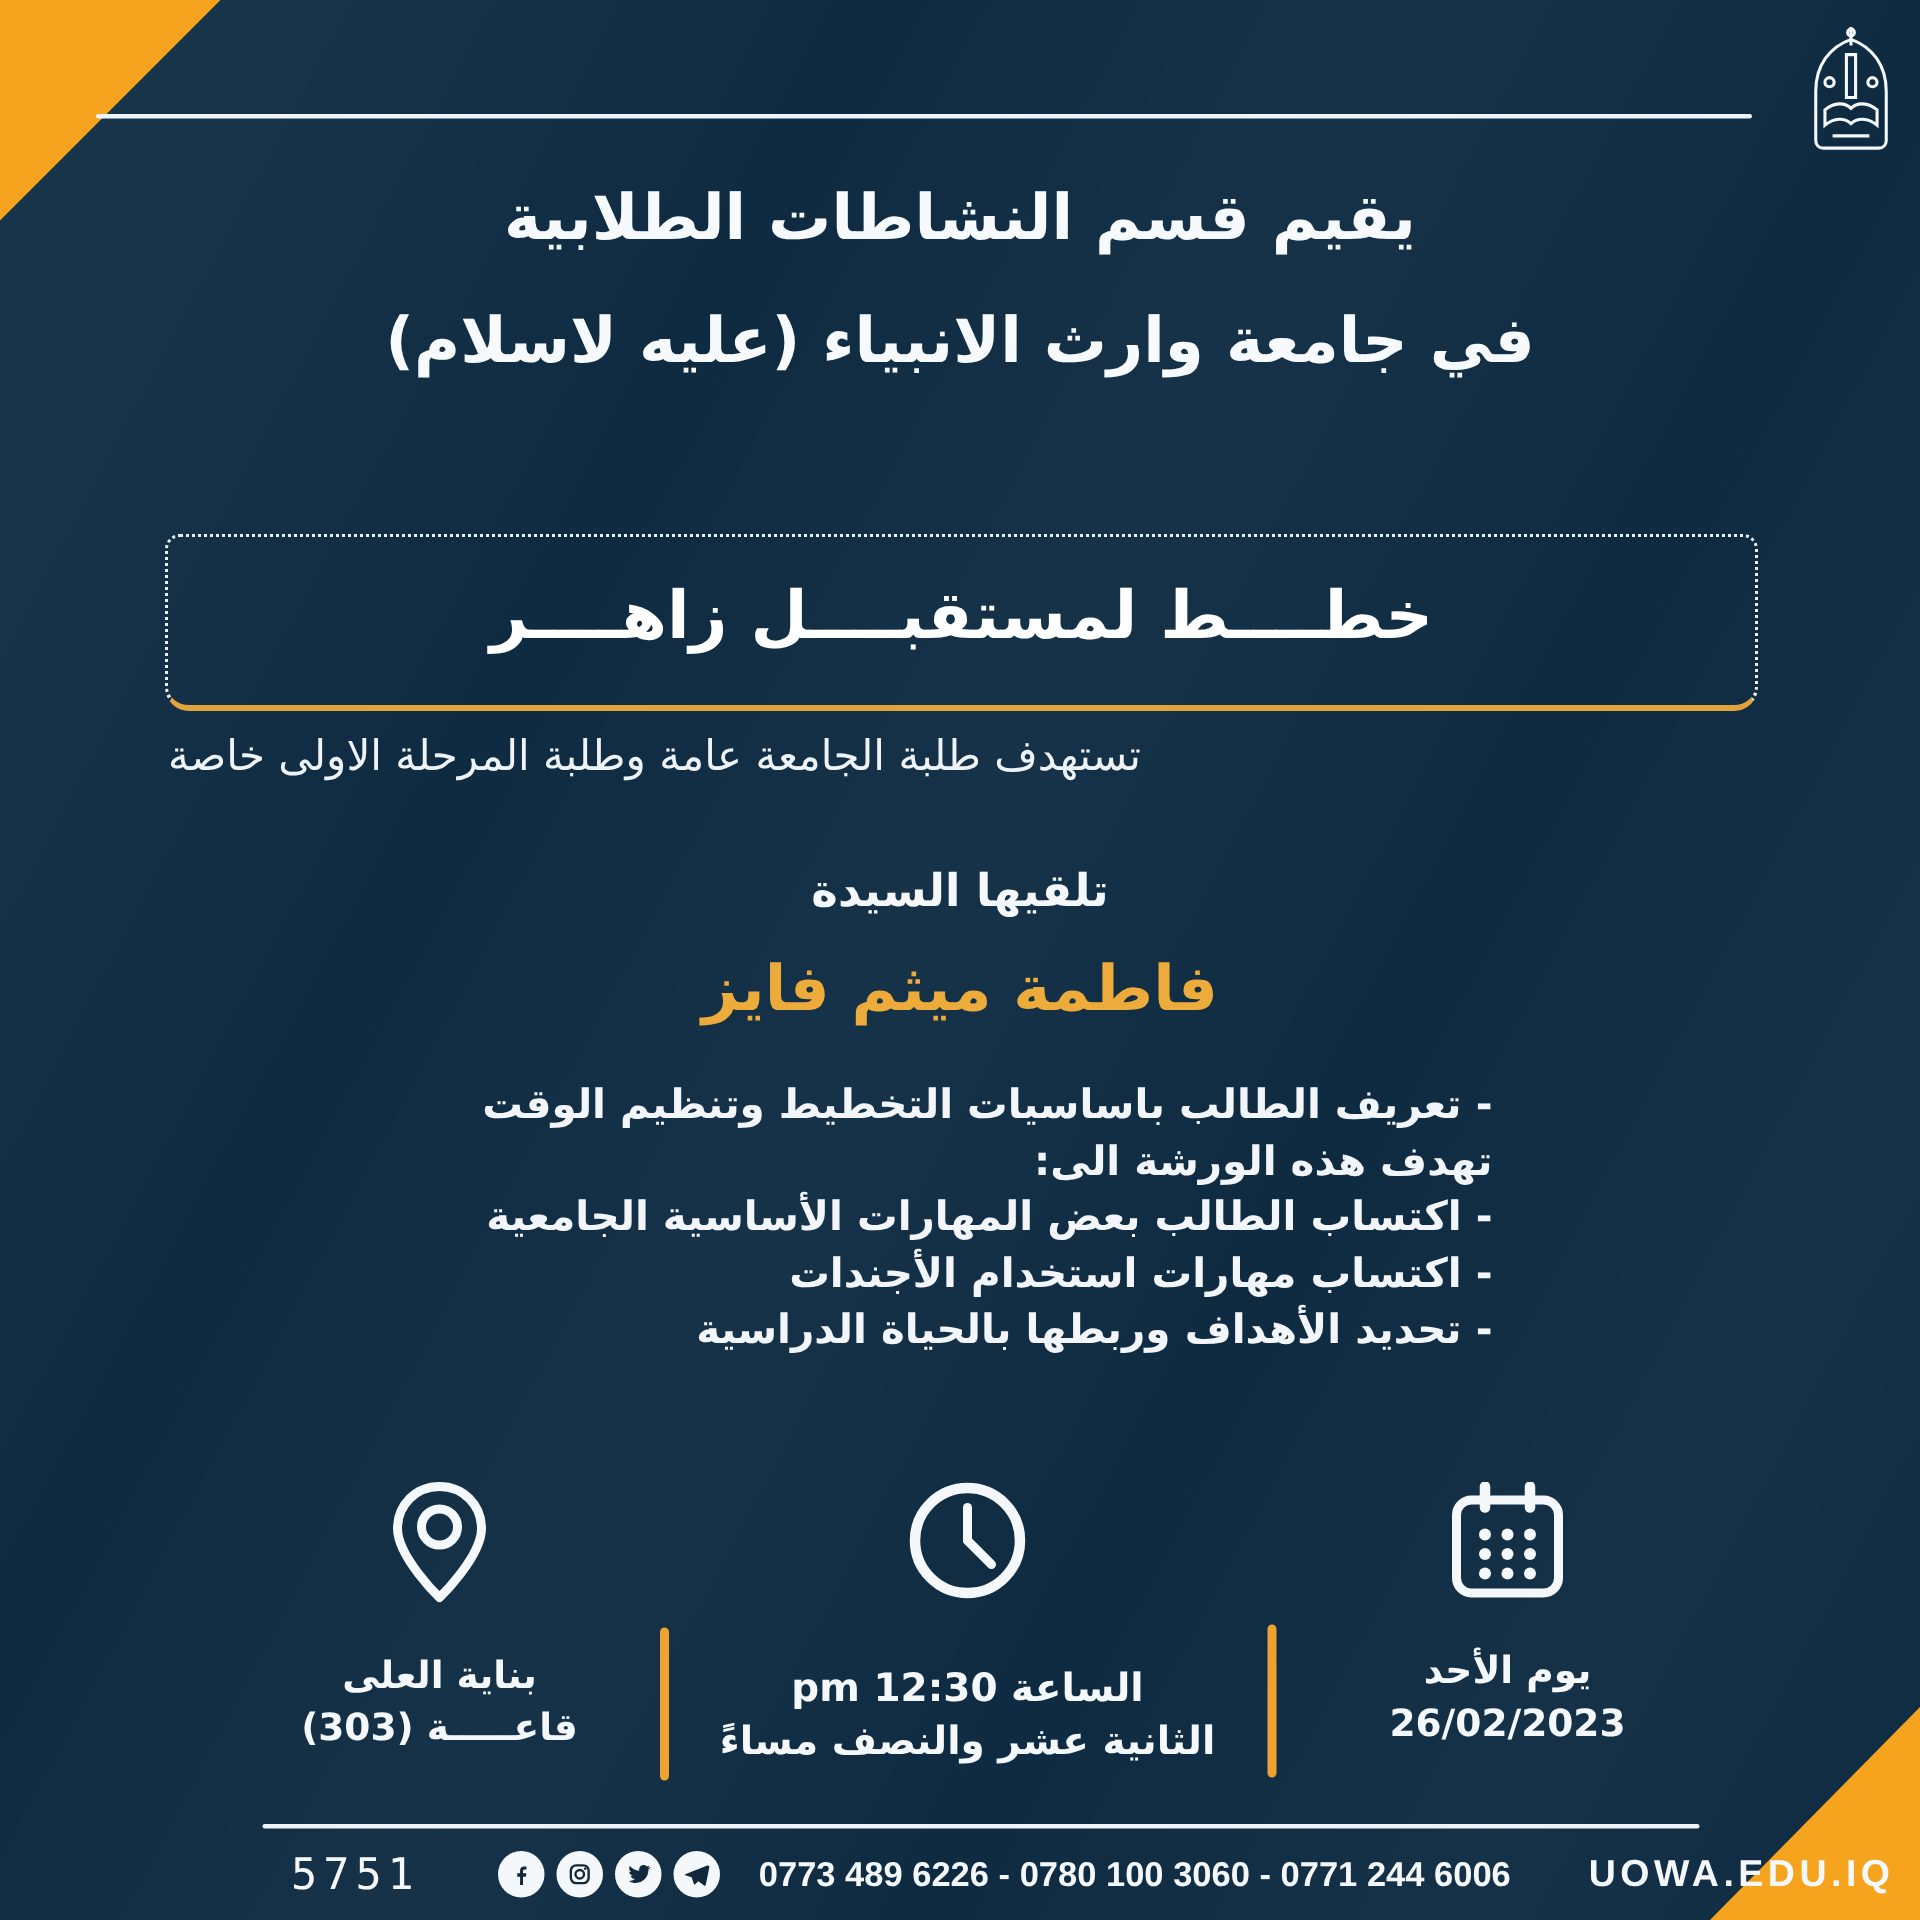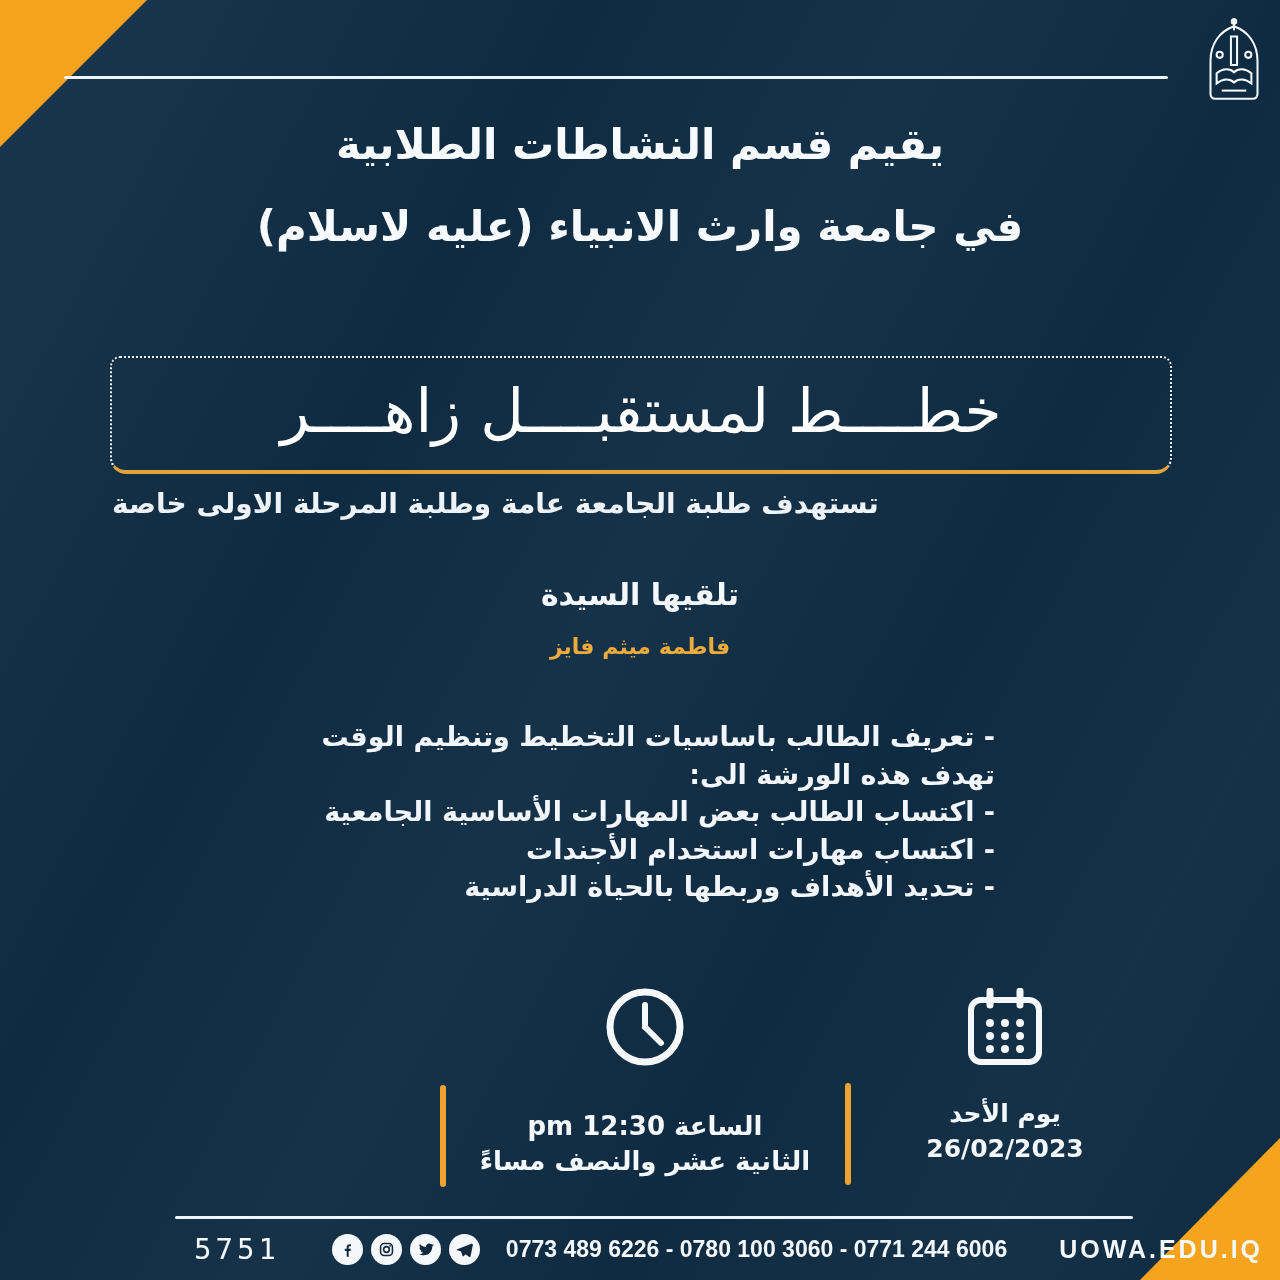--- a/index.html
+++ b/index.html
@@ -19,26 +19,26 @@
   #top-line{top:76px;left:64px;width:1104px;height:3px;background:#eef4f8;border-radius:2px;}
   
   #title-block{top:104px;left:0;width:100%;text-align:center;direction:rtl;font-weight:bold;font-size:42px;line-height:82px;color:#f7fafc;}
   
   #subtitle{top:296px;right:238px;direction:rtl;font-weight:bold;font-size:29px;color:#f2f6fa;}
   
   #title-box{top:356px;left:110px;width:1058px;height:112px;
     border:2px dotted rgba(255,255,255,0.92);border-bottom:4px solid #e2a33c;
     border-radius:10px 10px 16px 16px;
     text-align:center;direction:rtl;}
-  #title-box .big{font-size:60px;font-weight:normal;line-height:106px;color:#ffffff;letter-spacing:1px;}
+  #title-box .big{font-size:44px;font-weight:bold;line-height:106px;color:#ffffff;letter-spacing:1px;}
   
-  #audience{top:487px;left:112px;direction:rtl;font-weight:bold;font-size:28px;color:#eef3f8;}
+  #audience{top:487px;left:112px;direction:rtl;font-weight:normal;font-size:28px;color:#eef3f8;}
   
   #presenter-label{top:577px;left:0;width:100%;text-align:center;direction:rtl;font-weight:bold;font-size:30px;}
-  #presenter-name{top:634px;left:0;width:100%;text-align:center;direction:rtl;font-weight:bold;font-size:22px;color:#ecab3a;}
+  #presenter-name{top:634px;left:0;width:100%;text-align:center;direction:rtl;font-weight:bold;font-size:42px;color:#ecab3a;}
   
   #goals{top:718px;right:285px;direction:rtl;text-align:right;font-weight:bold;font-size:27px;line-height:37.5px;color:#f2f6fa;}
   
   .col{text-align:center;}
   #col-location{top:987px;left:163px;width:260px;}
   #col-time{top:985px;left:455px;width:380px;}
   #col-date{top:988px;left:860px;width:290px;}
   .col .labels{margin-top:28px;direction:rtl;font-weight:bold;font-size:25px;line-height:35px;}
   #col-time .labels{font-size:26px;margin-top:40px;}
   .v-divider{width:6px;height:102px;background:#f0a230;border-radius:3px;}
@@ -93,20 +93,30 @@
   <div class="abs" id="presenter-name">فاطمة ميثم فايز</div>
 
   <div class="abs" id="goals">
     <div>- تعريف الطالب باساسيات التخطيط وتنظيم الوقت</div>
     <div>تهدف هذه الورشة الى:</div>
     <div>- اكتساب الطالب بعض المهارات الأساسية الجامعية</div>
     <div>- اكتساب مهارات استخدام الأجندات</div>
     <div>- تحديد الأهداف وربطها بالحياة الدراسية</div>
   </div>
 
+  <div class="abs col" id="col-location">
+    <svg width="72" height="84" viewBox="0 0 72 84" fill="none" stroke="#f4f8fb" stroke-width="6" style="margin:0 auto;">
+      <path d="M36 4C20 4 8 16.5 8 32c0 19 28 46 28 46s28-27 28-46C64 16.5 52 4 36 4Z" stroke-linejoin="round"></path>
+      <circle cx="36" cy="31" r="12"></circle>
+    </svg>
+    <div class="labels">
+      <div>بناية العلى</div>
+      <div>قاعـــــة (303)</div>
+    </div>
+  </div>
 
   <div class="abs v-divider" id="divider-1"></div>
 
   <div class="abs col" id="col-time">
     <svg width="84" height="84" viewBox="0 0 84 84" fill="none" stroke="#f4f8fb" style="margin:0 auto;">
       <circle cx="42" cy="42" r="35" stroke-width="7"></circle>
       <path d="M42 42 V20" stroke-width="6" stroke-linecap="round"></path>
       <path d="M42 42 L58 58" stroke-width="6" stroke-linecap="round"></path>
     </svg>
     <div class="labels">

